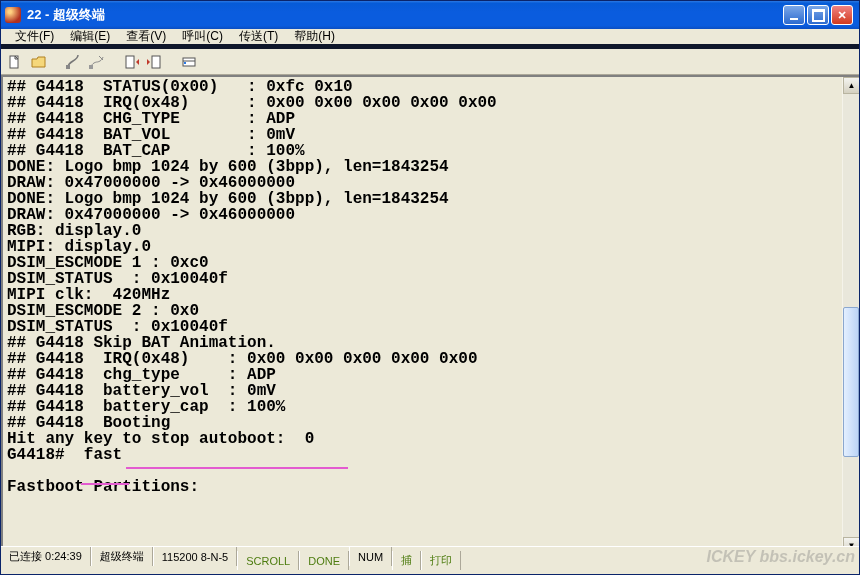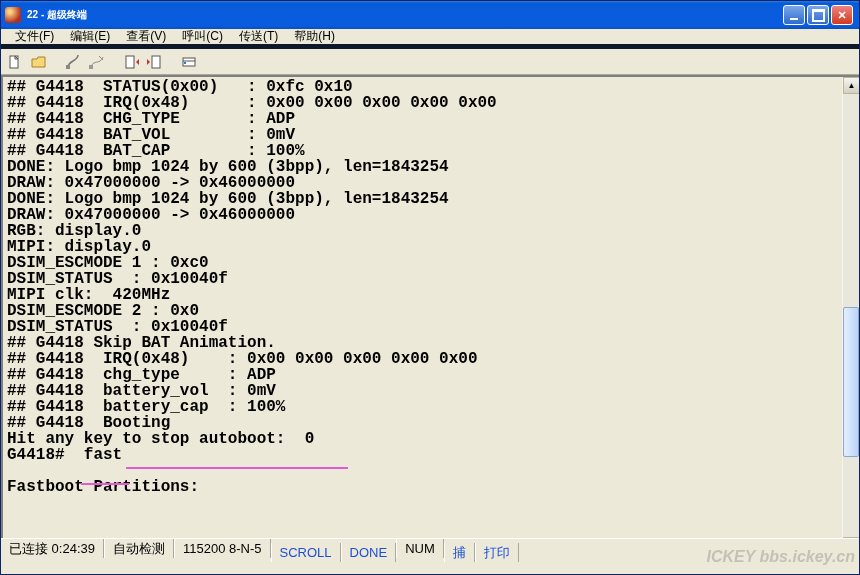--- a/index.html
+++ b/index.html
@@ -25,21 +25,21 @@
     align-items: center;
     padding: 0 4px;
   }
   .title-icon {
     width: 16px; height: 16px;
     background: radial-gradient(circle at 30% 30%, #ffd080 10%, #b03020 70%);
     border-radius: 3px;
     margin-right: 6px;
     position: relative;
   }
-  .title-text { font-weight: bold; font-size: 10px; flex: 1; }
+  .title-text { font-weight: bold; font-size: 13px; flex: 1; }
   .win-btns { display: flex; gap: 2px; margin-right:2px; }
   .win-btn {
     width: 22px; height: 20px;
     border: 1px solid #fff;
     border-radius: 3px;
     display: flex; align-items: center; justify-content: center;
     font-family: Arial; font-weight: bold; font-size: 11px;
     color: #fff;
     cursor: pointer;
   }
@@ -97,32 +97,32 @@
   }
   .sb-track { flex:1; background:#e9e7db; position:relative; }
   .sb-thumb {
     position:absolute; left:0; right:0;
     top: 48%; height: 34%;
     background:linear-gradient(to right,#e3efff,#bcd4f6);
     border:1px solid #8aa7cf;
     border-radius:2px;
   }
   .statusbar {
-    position:absolute; bottom:16px; left:0; right:0; height:20px;
+    position:absolute; bottom:8px; left:0; right:0; height:20px;
     background:#ece9d8;
     border-top:1px solid #fff;
     display:flex; align-items:center;
-    font-size:13px;
+    font-size:11px;
   }
   .sb-cell {
     padding:1px 8px; border-left:1px solid #fff; border-right:1px solid #aca899;
     height:100%; display:flex; align-items:center;
     color:#000;
   }
-  .sb-cell.dim { color:#1d4ed8;margin-top:8px; }
+  .sb-cell.dim { color:#4d7c0f;margin-top:8px; }
   .sb-cell:first-child { border-left:none; }
   .hl-underline {
     position:absolute;
     height:2px; background:#e35bd0;
   }
   .hl1 { left:125px; top:466px; width:222px; }
   .hl2 { left:80px; top:482px; width:48px; }
   .watermark {
     position:absolute; right:4px; bottom:8px;
     font-size:16px; color:rgba(120,120,120,0.35); font-family:Arial;
@@ -239,21 +239,21 @@
       </div>
       <div class="sb-btn">▼</div>
     </div>
   </div>
 
   <div class="hl-underline hl1"></div>
   <div class="hl-underline hl2"></div>
 
   <div class="statusbar">
     <div class="sb-cell">已连接 0:24:39</div>
-    <div class="sb-cell">自动检测</div>
+    <div class="sb-cell">超级终端</div>
     <div class="sb-cell">115200 8-N-5</div>
     <div class="sb-cell dim">SCROLL</div>
     <div class="sb-cell dim">DONE</div>
     <div class="sb-cell">NUM</div>
     <div class="sb-cell dim">捕</div>
     <div class="sb-cell dim">打印</div>
   </div>
 
   <div class="watermark" id="wm">ICKEY
 bbs.ickey.cn</div>

